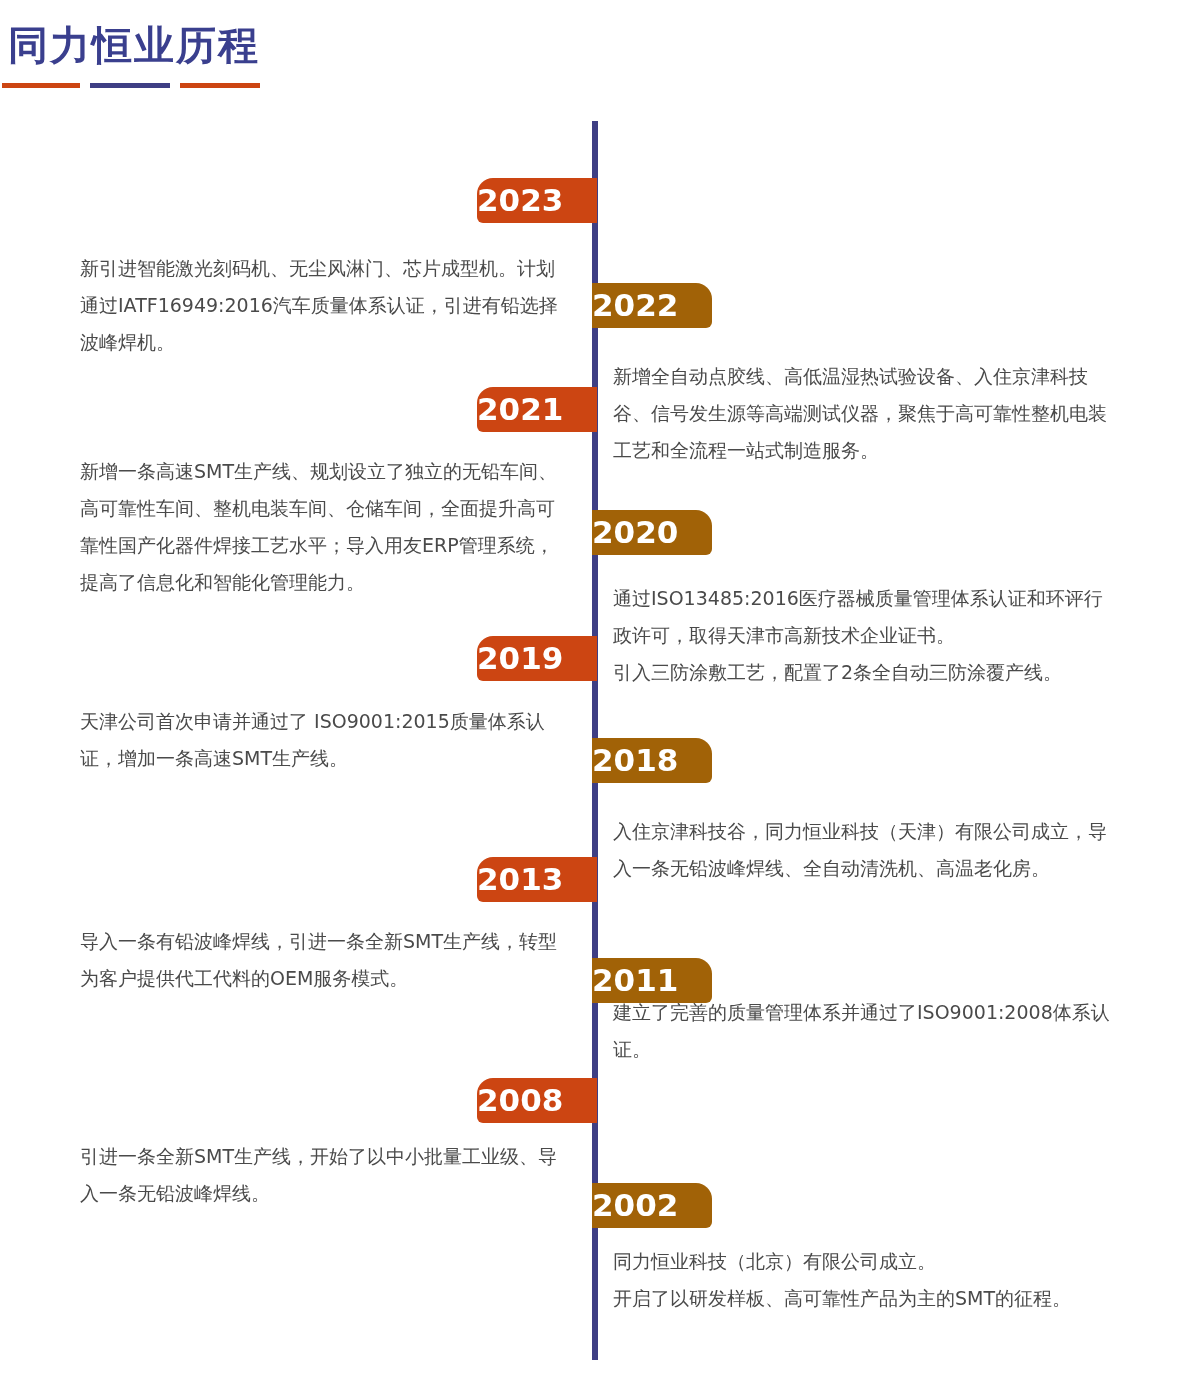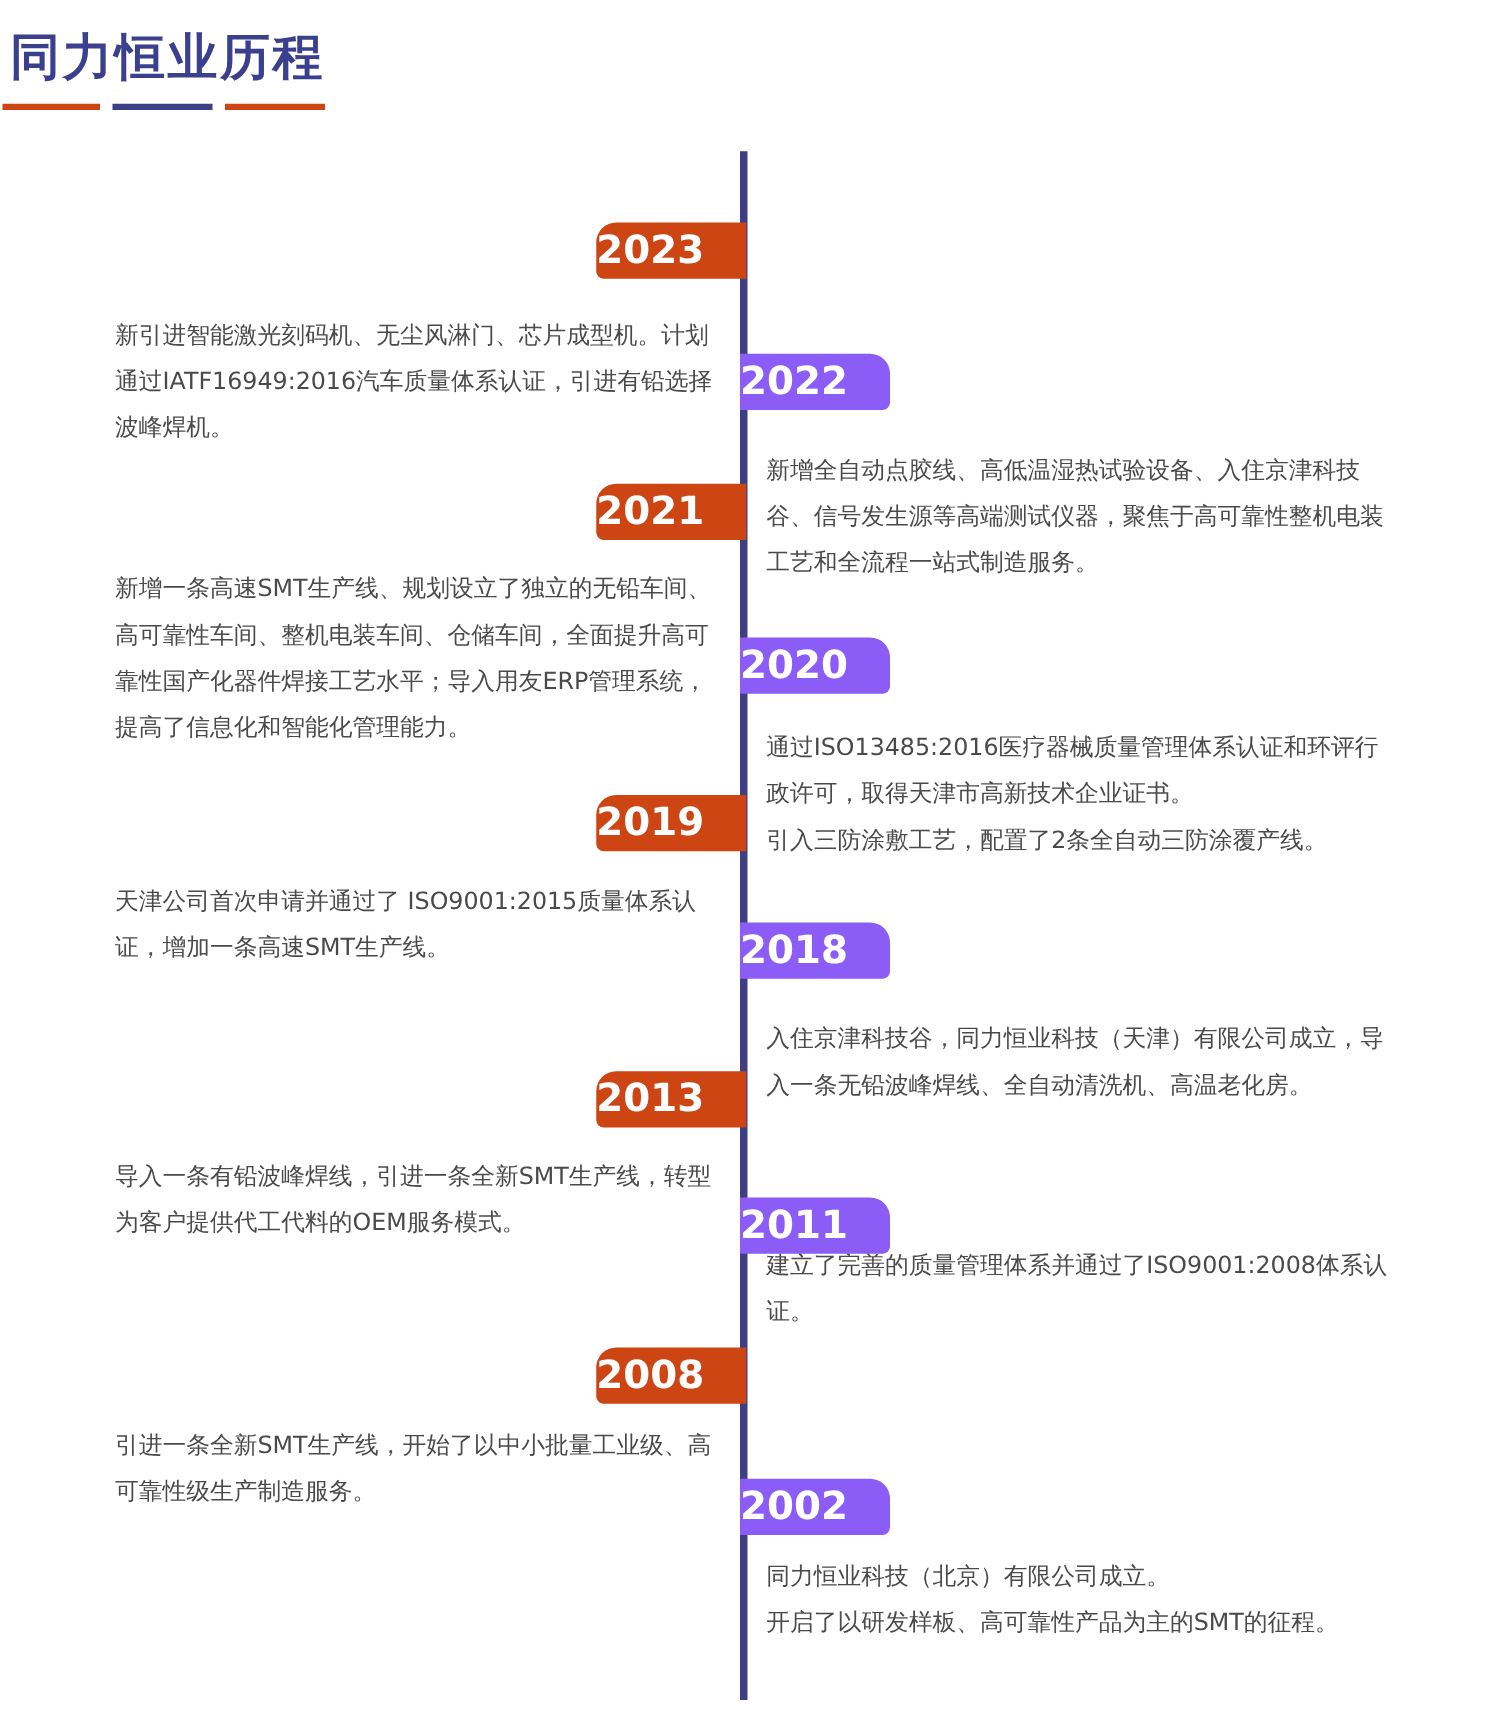--- a/index.html
+++ b/index.html
@@ -47,32 +47,32 @@
     font-weight:bold;
     z-index:2;
   }
   .badge.orange{
     left:477px;
     background:#cc4512;
     border-radius:16px 0 0 6px;
   }
   .badge.purple{
     left:592px;
-    background:#8b5cf6;
+    background:#a16207;
     border-radius:0 16px 6px 0;
   }
   .milestone{
     position:absolute;
     font-size:19px;
     line-height:37px;
     color:#4a4a4a;
     white-space:pre-line;
     text-align:left;
   }
-  .milestone.left{left:92px;width:492px;}
+  .milestone.left{left:80px;width:492px;}
   .milestone.right{left:613px;width:505px;}
 </style>
 </head>
 <body>
 
 <div class="canvas">
 
   <div class="page-title">同力恒业历程</div>
   <div class="accent-bar b1"></div>
   <div class="accent-bar b2"></div>
@@ -100,20 +100,20 @@
     <div class="badge purple" style="top:738px">2018</div>
     <div class="milestone right" style="top:813px">入住京津科技谷，同力恒业科技（天津）有限公司成立，导入一条无铅波峰焊线、全自动清洗机、高温老化房。</div>
 
     <div class="badge orange" style="top:857px">2013</div>
     <div class="milestone left" style="top:923px">导入一条有铅波峰焊线，引进一条全新SMT生产线，转型为客户提供代工代料的OEM服务模式。</div>
 
     <div class="badge purple" style="top:958px">2011</div>
     <div class="milestone right" style="top:994px">建立了完善的质量管理体系并通过了ISO9001:2008体系认证。</div>
 
     <div class="badge orange" style="top:1078px">2008</div>
-    <div class="milestone left" style="top:1138px">引进一条全新SMT生产线，开始了以中小批量工业级、高可靠性级生产制造服务。</div>
+    <div class="milestone left" style="top:1138px">引进一条全新SMT生产线，开始了以中小批量工业级、导入一条无铅波峰焊线。</div>
 
     <div class="badge purple" style="top:1183px">2002</div>
     <div class="milestone right" style="top:1243px">同力恒业科技（北京）有限公司成立。
 开启了以研发样板、高可靠性产品为主的SMT的征程。</div>
   </div>
 
 </div>
 
 </body></html>

